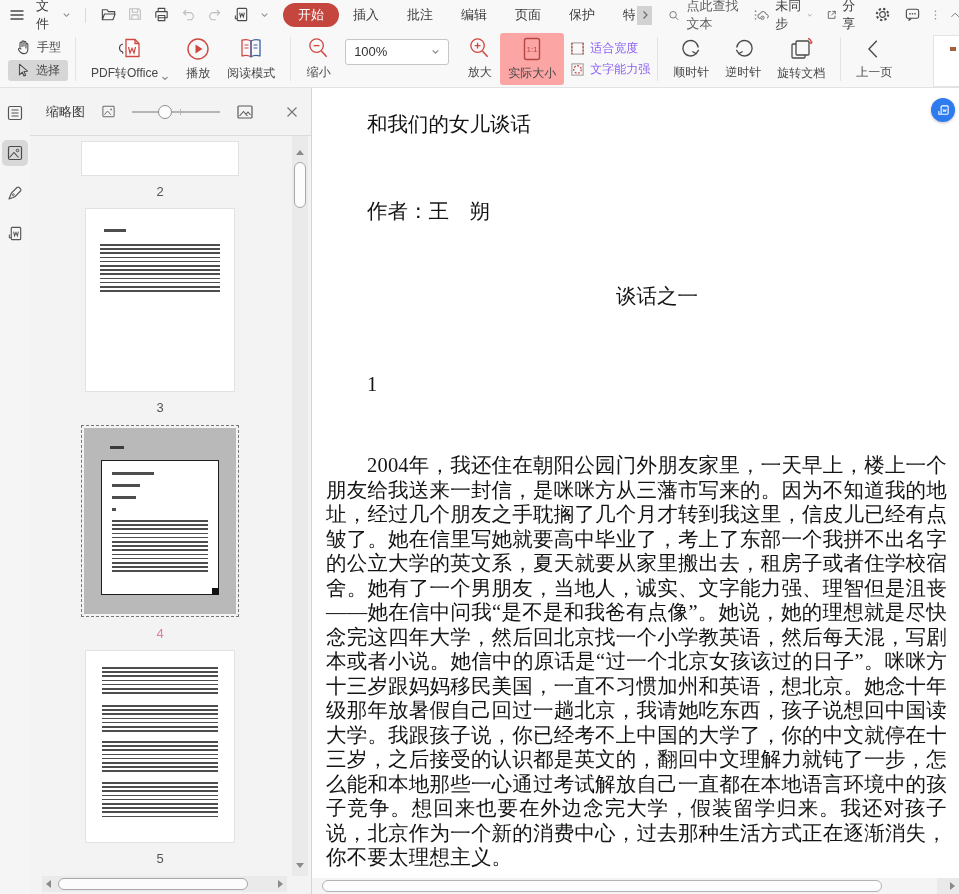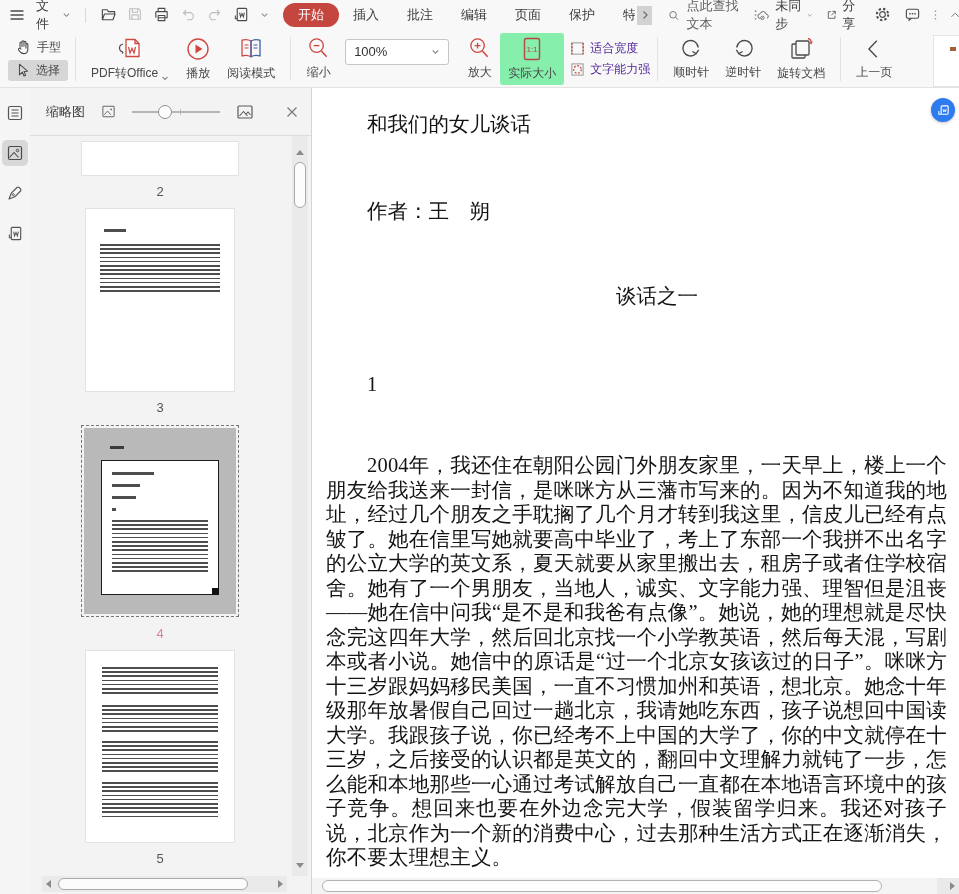--- a/index.html
+++ b/index.html
@@ -25,31 +25,31 @@
   .mb-right { margin-left:auto; display:flex; align-items:center; gap:13px; }
   .sync { display:flex; align-items:center; gap:5px; cursor:pointer; color:#3f3f3f; }
   .share { display:flex; align-items:center; gap:5px; cursor:pointer; color:#3f3f3f; }
 
   
   .toolbar { position:absolute; left:0; top:30px; width:959px; height:58px;
     background:#f8f8f8; border-bottom:1px solid #e2e2e2; display:flex; align-items:center; padding:0 4px; }
   .tsep { width:1px; height:44px; background:#e3e3e3; margin:0 7px; flex:none; }
   .tool-col { display:flex; flex-direction:column; align-items:center; gap:3px;
     font-size:12px; color:#474747; padding:3px 8px; cursor:pointer; border-radius:3px; white-space:nowrap; }
-  .tool-col.sel { background:#86efac; }
+  .tool-col.sel { background:#fca5a5; }
   .tool-rows { display:flex; flex-direction:column; gap:2px; margin-left:4px; }
   .tool-row { display:flex; align-items:center; gap:5px; font-size:12px; color:#474747;
     padding:2px 7px; cursor:pointer; border-radius:3px; white-space:nowrap; }
   .tool-row.sel { background:#d6d6d6; }
   .combo { width:104px; height:26px; background:#fff; border:1px solid #c6c6c6; border-radius:3px;
     display:flex; align-items:center; padding:0 8px; font-size:13px; color:#333;
     margin:0 10px 14px 6px; cursor:pointer; }
   .combo .caret { margin-left:auto; color:#8a8a8a; }
   .fit-rows { display:flex; flex-direction:column; gap:4px; margin-left:6px; }
-  .fit-row { display:flex; align-items:center; gap:5px; font-size:12px; color:#4c1d95; cursor:pointer; }
+  .fit-row { display:flex; align-items:center; gap:5px; font-size:12px; color:#8b5cf6; cursor:pointer; }
   .tb-endbox { position:absolute; right:0; top:5px; width:26px; height:52px; background:#fff;
     border:1px solid #e4e4e4; border-right:none; }
   .tb-endbox i { position:absolute; right:3px; top:11px; width:6px; height:4px; background:#a5603a; }
 
   
   .iconstrip { position:absolute; left:0; top:88px; width:30px; height:806px; background:#f5f5f5;
     display:flex; flex-direction:column; align-items:center; padding-top:12px; gap:14px; }
   .strip-btn { width:26px; height:26px; display:flex; align-items:center; justify-content:center;
     color:#555; border-radius:5px; cursor:pointer; }
   .strip-btn.sel { background:#d8d8d8; }

